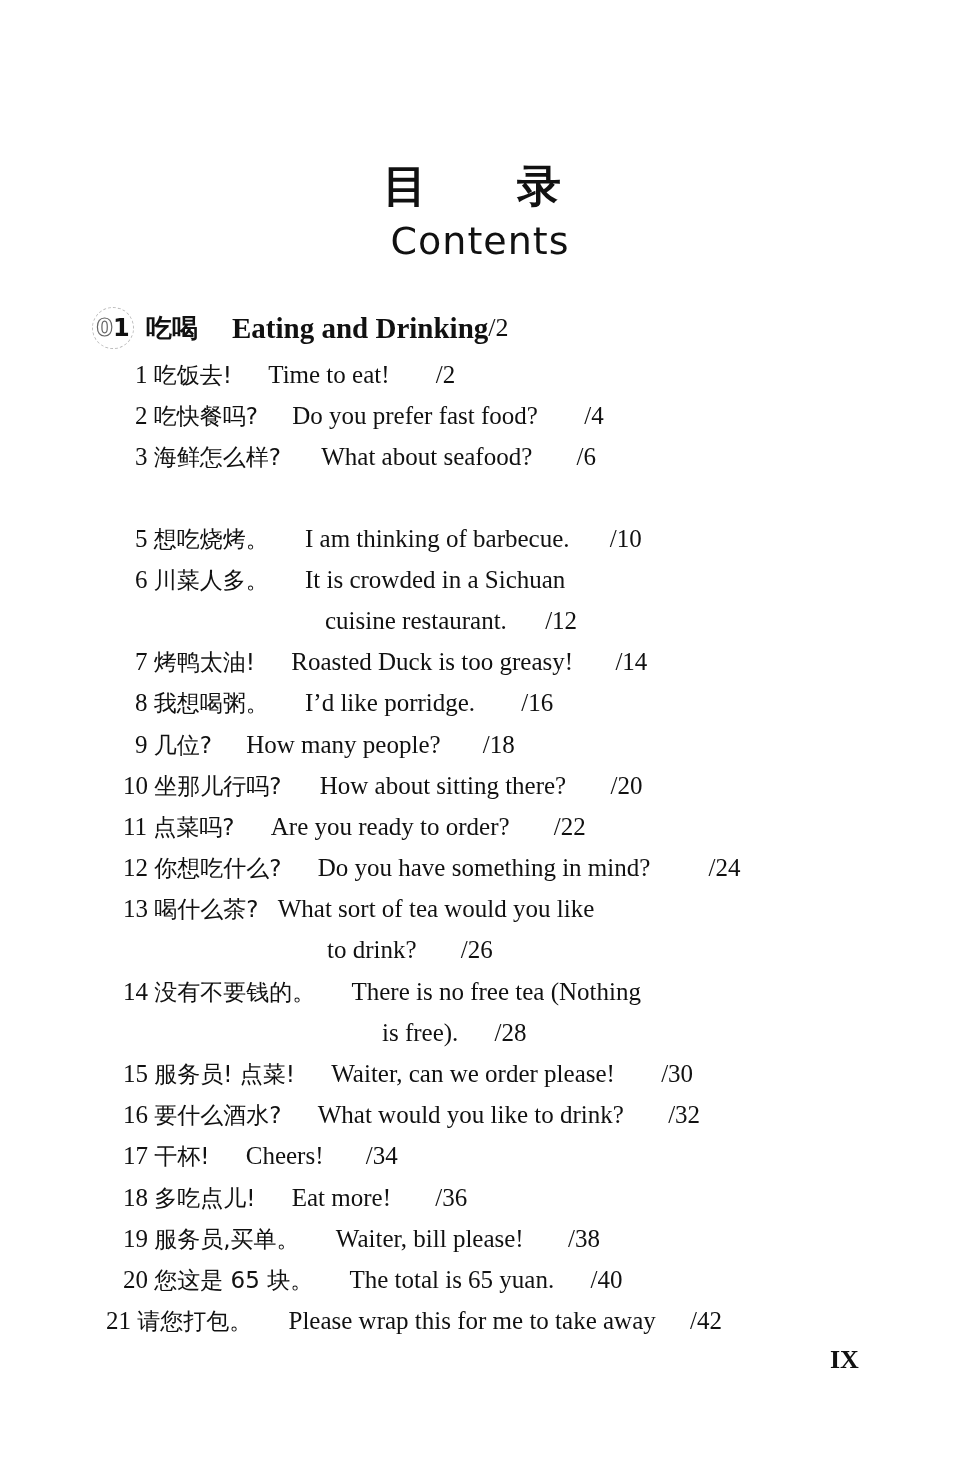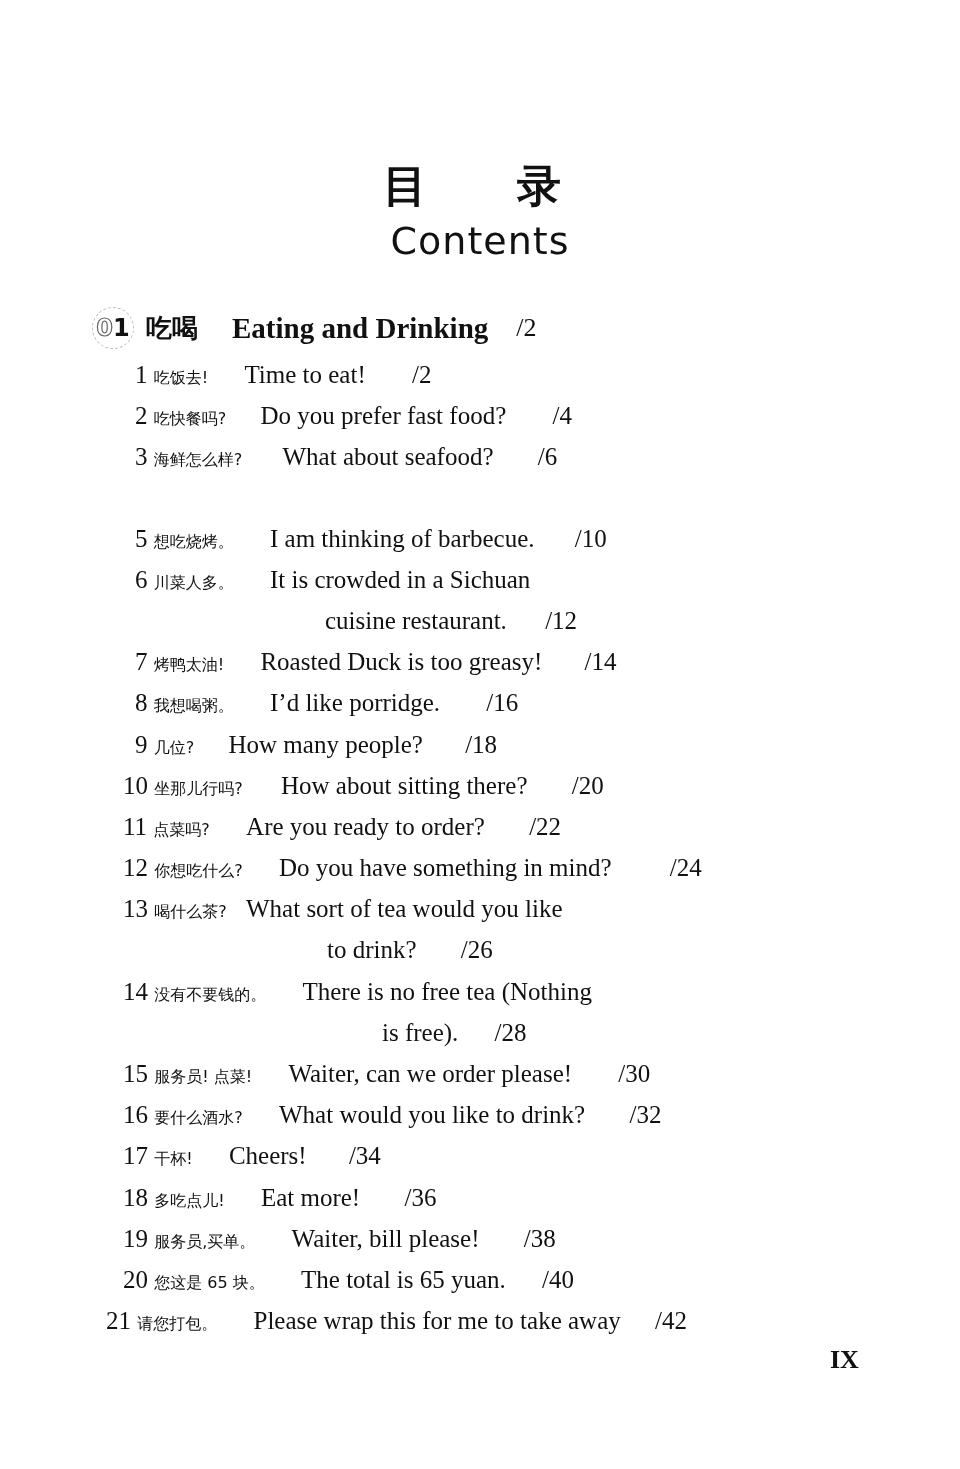--- a/index.html
+++ b/index.html
@@ -17,29 +17,29 @@
       position: absolute; left: 92px; top: 306px; height: 44px; display: flex; align-items: center;
       font-family: "Liberation Serif", serif;
     }
     .chapter-badge {
       width: 40px; height: 40px; border-radius: 50%; border: 1.5px dashed #bbb;
       display: flex; align-items: center; justify-content: center; margin-right: 12px;
       font-family: "DejaVu Sans", sans-serif; font-size: 24px; font-weight: bold; color: #111;
     }
     .chapter-badge .zero { color: #fff; -webkit-text-stroke: 1.2px #666; }
     .chapter-cn { font-family: "DejaVu Sans", sans-serif; font-size: 26px; font-weight: bold; margin-right: 34px; }
-    .chapter-en { font-size: 29px; font-weight: bold; margin-right: 28px; }
+    .chapter-en { font-size: 29px; font-weight: bold; }
     .chapter-page { font-size: 26px; }
     .toc { position: absolute; left: 0; top: 0; width: 960px; height: 1469px; }
     .line {
       position: absolute; height: 36px; line-height: 36px; white-space: nowrap;
       font-family: "Liberation Serif", serif; font-size: 25px;
     }
     .num { display: inline-block; }
-    .cn { font-family: "DejaVu Sans", sans-serif; font-size: 16px; }
+    .cn { font-family: "DejaVu Sans", sans-serif; font-size: 23px; }
     .en { }
     .pg { }
     .folio {
       position: absolute; left: 830px; top: 1345px; font-family: "Liberation Serif", serif;
       font-size: 26px; font-weight: bold;
     }
   </style>
 </head>
 <body>
 

